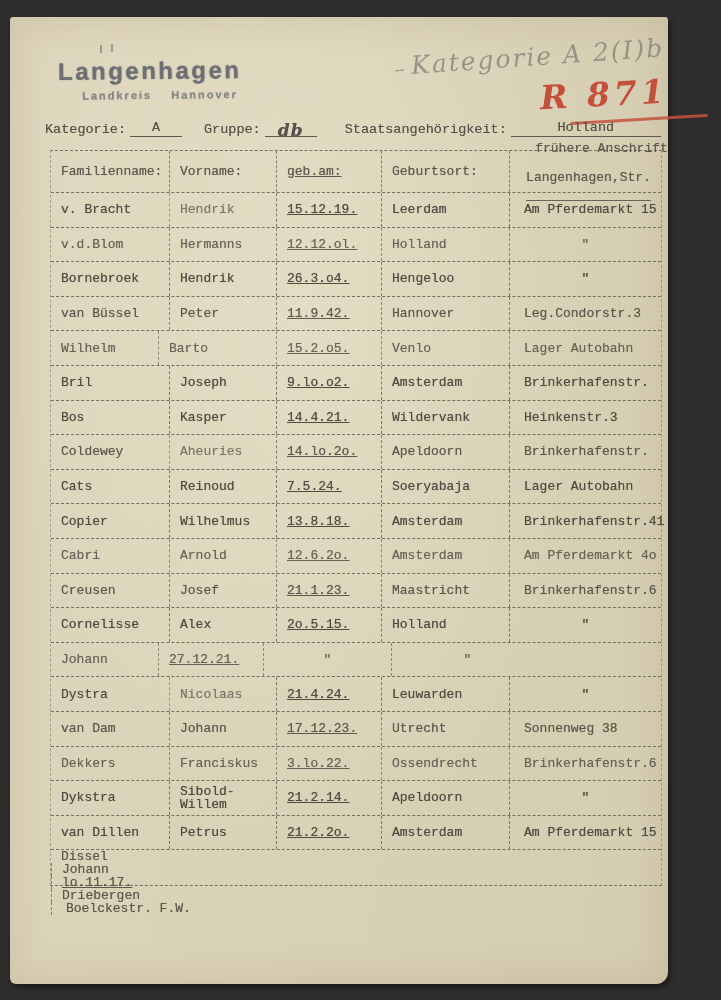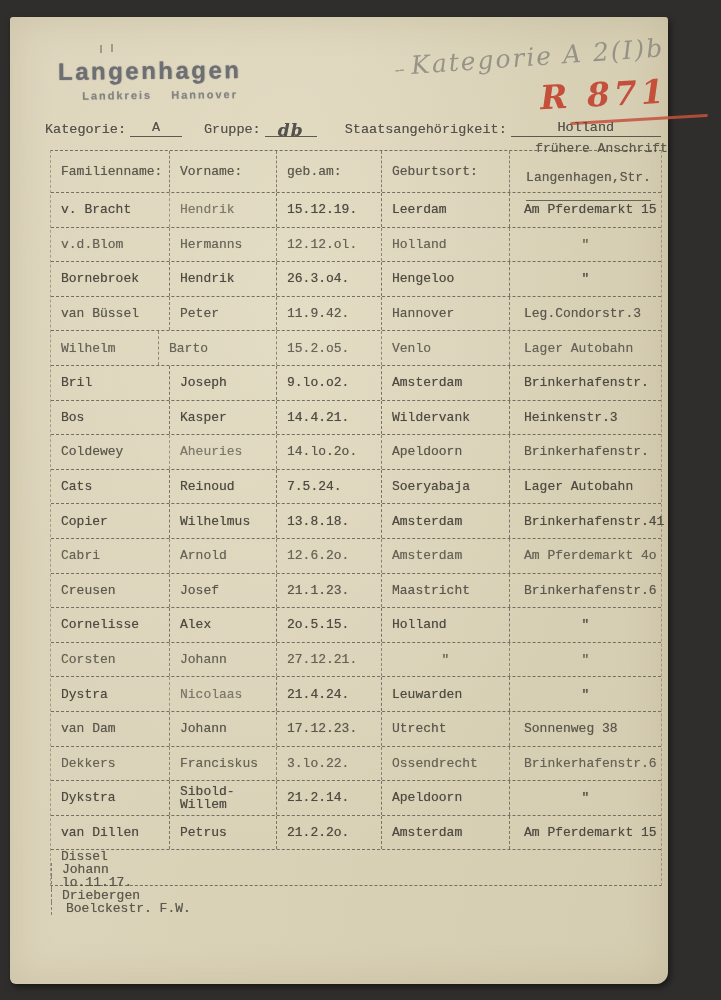--- a/index.html
+++ b/index.html
@@ -78,21 +78,21 @@
   .row{display:flex;height:34.6px;border-bottom:1.5px dashed #756f61;box-sizing:border-box;}
   .row:last-child{border-bottom:none;flex-direction:column;}
   .row.header{height:42px;}
   .cell{
     box-sizing:border-box;display:flex;align-items:center;
     padding-left:10px;white-space:pre-line;line-height:13px;overflow:visible;
   }
   .cell + .cell{border-left:1px dashed #7b7568;}
   .col-name{width:118px;}
   .col-vorname{width:107px;}
-  .col-geb{width:105px;}
+  .col-geb{width:105px;text-decoration:underline;}
   .col-ort{width:128px;}
   .col-anschrift{width:152px;padding-left:14px;gap:16px;}
   .cell.ditto{justify-content:center;padding-left:0;}
   .header .cell{align-items:center;}
   .hdr-anschrift{flex-direction:column;align-items:flex-start;justify-content:center;padding-left:6px;}
   .hdr-anschrift .l1{margin-left:26px;white-space:nowrap;}
   .hdr-anschrift .l2{border-bottom:1.3px solid #5d594f;white-space:nowrap;padding-bottom:16px;}
   
   .row:nth-child(3n) .cell{opacity:.82;}
   .row:nth-child(4n+1) .cell{opacity:.9;}
@@ -219,21 +219,20 @@
         <div class="cell col-anschrift">Brinkerhafenstr.6</div>
       </div>
       <div class="row">
         <div class="cell col-name">Cornelisse</div>
         <div class="cell col-vorname">Alex</div>
         <div class="cell col-geb">2o.5.15.</div>
         <div class="cell col-ort">Holland</div>
         <div class="cell col-anschrift ditto">"</div>
       </div>
       <div class="row">
-        <div class="cell col-name">Corsten</div>
         <div class="cell col-vorname">Johann</div>
         <div class="cell col-geb">27.12.21.</div>
         <div class="cell col-ort ditto">"</div>
         <div class="cell col-anschrift ditto">"</div>
       </div>
       <div class="row">
         <div class="cell col-name">Dystra</div>
         <div class="cell col-vorname">Nicolaas</div>
         <div class="cell col-geb">21.4.24.</div>
         <div class="cell col-ort">Leuwarden</div>

